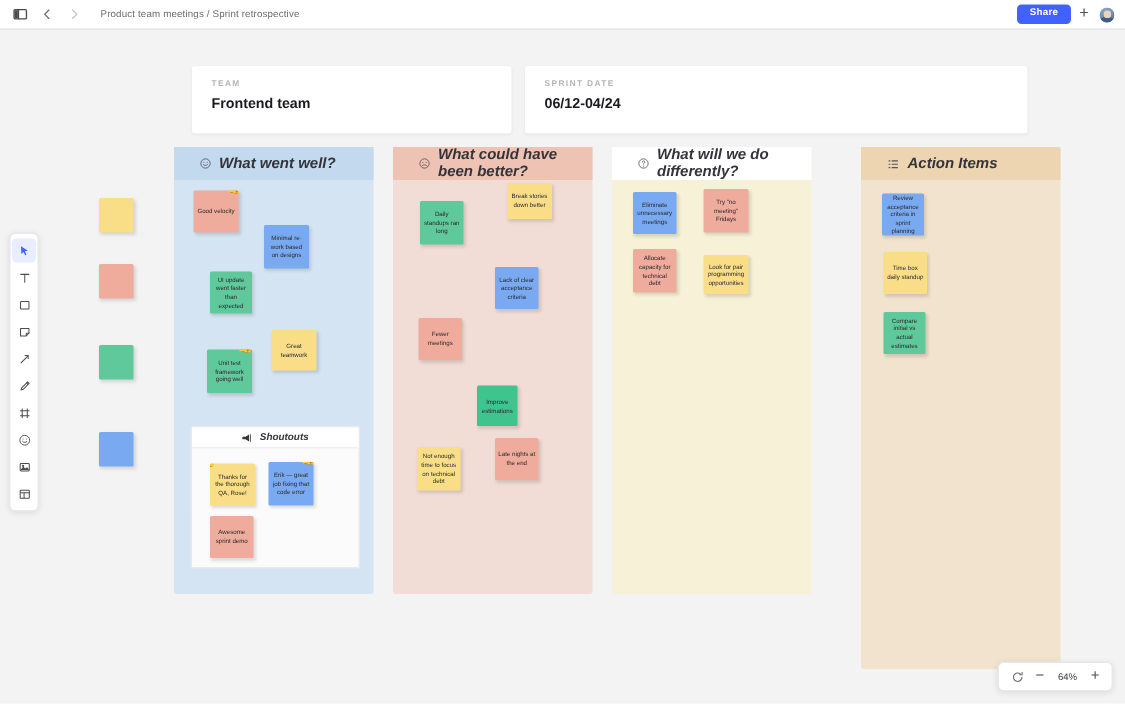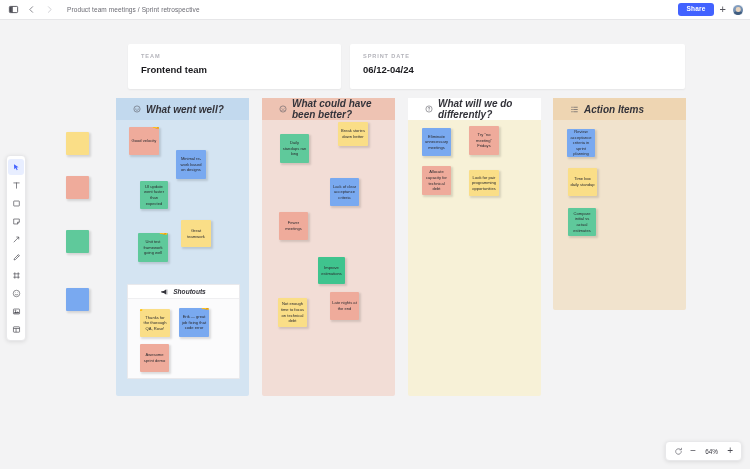--- a/index.html
+++ b/index.html
@@ -286,21 +286,21 @@
         <span>Try "no meeting" Fridays</span>
       </div>
       <div class="note" style="left:14px; top:68px; width:29px; height:29px; background:#efab9b;">
         <span>Allocate capacity for technical debt</span>
       </div>
       <div class="note" style="left:61px; top:72px; width:30px; height:26px; background:#fade87;">
         <span>Look for pair programming opportunities</span>
       </div>
     </div>
 
-    <div class="col" style="left:553px; top:78px; width:133px; height:212px; background:#f1e3cd;">
+    <div class="col" style="left:574px; top:78px; width:133px; height:348px; background:#f1e3cd;">
       <div class="col-head" style="background:#eed5b2;">
         <span class="hicon">
           <svg width="9" height="9" viewBox="0 0 16 16" fill="none" stroke="#55555d" stroke-width="1.2" stroke-linecap="round">
             <line x1="6.6" y1="4" x2="13" y2="4"></line>
             <line x1="6.6" y1="8" x2="13" y2="8"></line>
             <line x1="6.6" y1="12" x2="13" y2="12"></line>
             <line x1="3" y1="4" x2="4.1" y2="4"></line>
             <line x1="3" y1="8" x2="4.1" y2="8"></line>
             <line x1="3" y1="12" x2="4.1" y2="12"></line>
           </svg>

